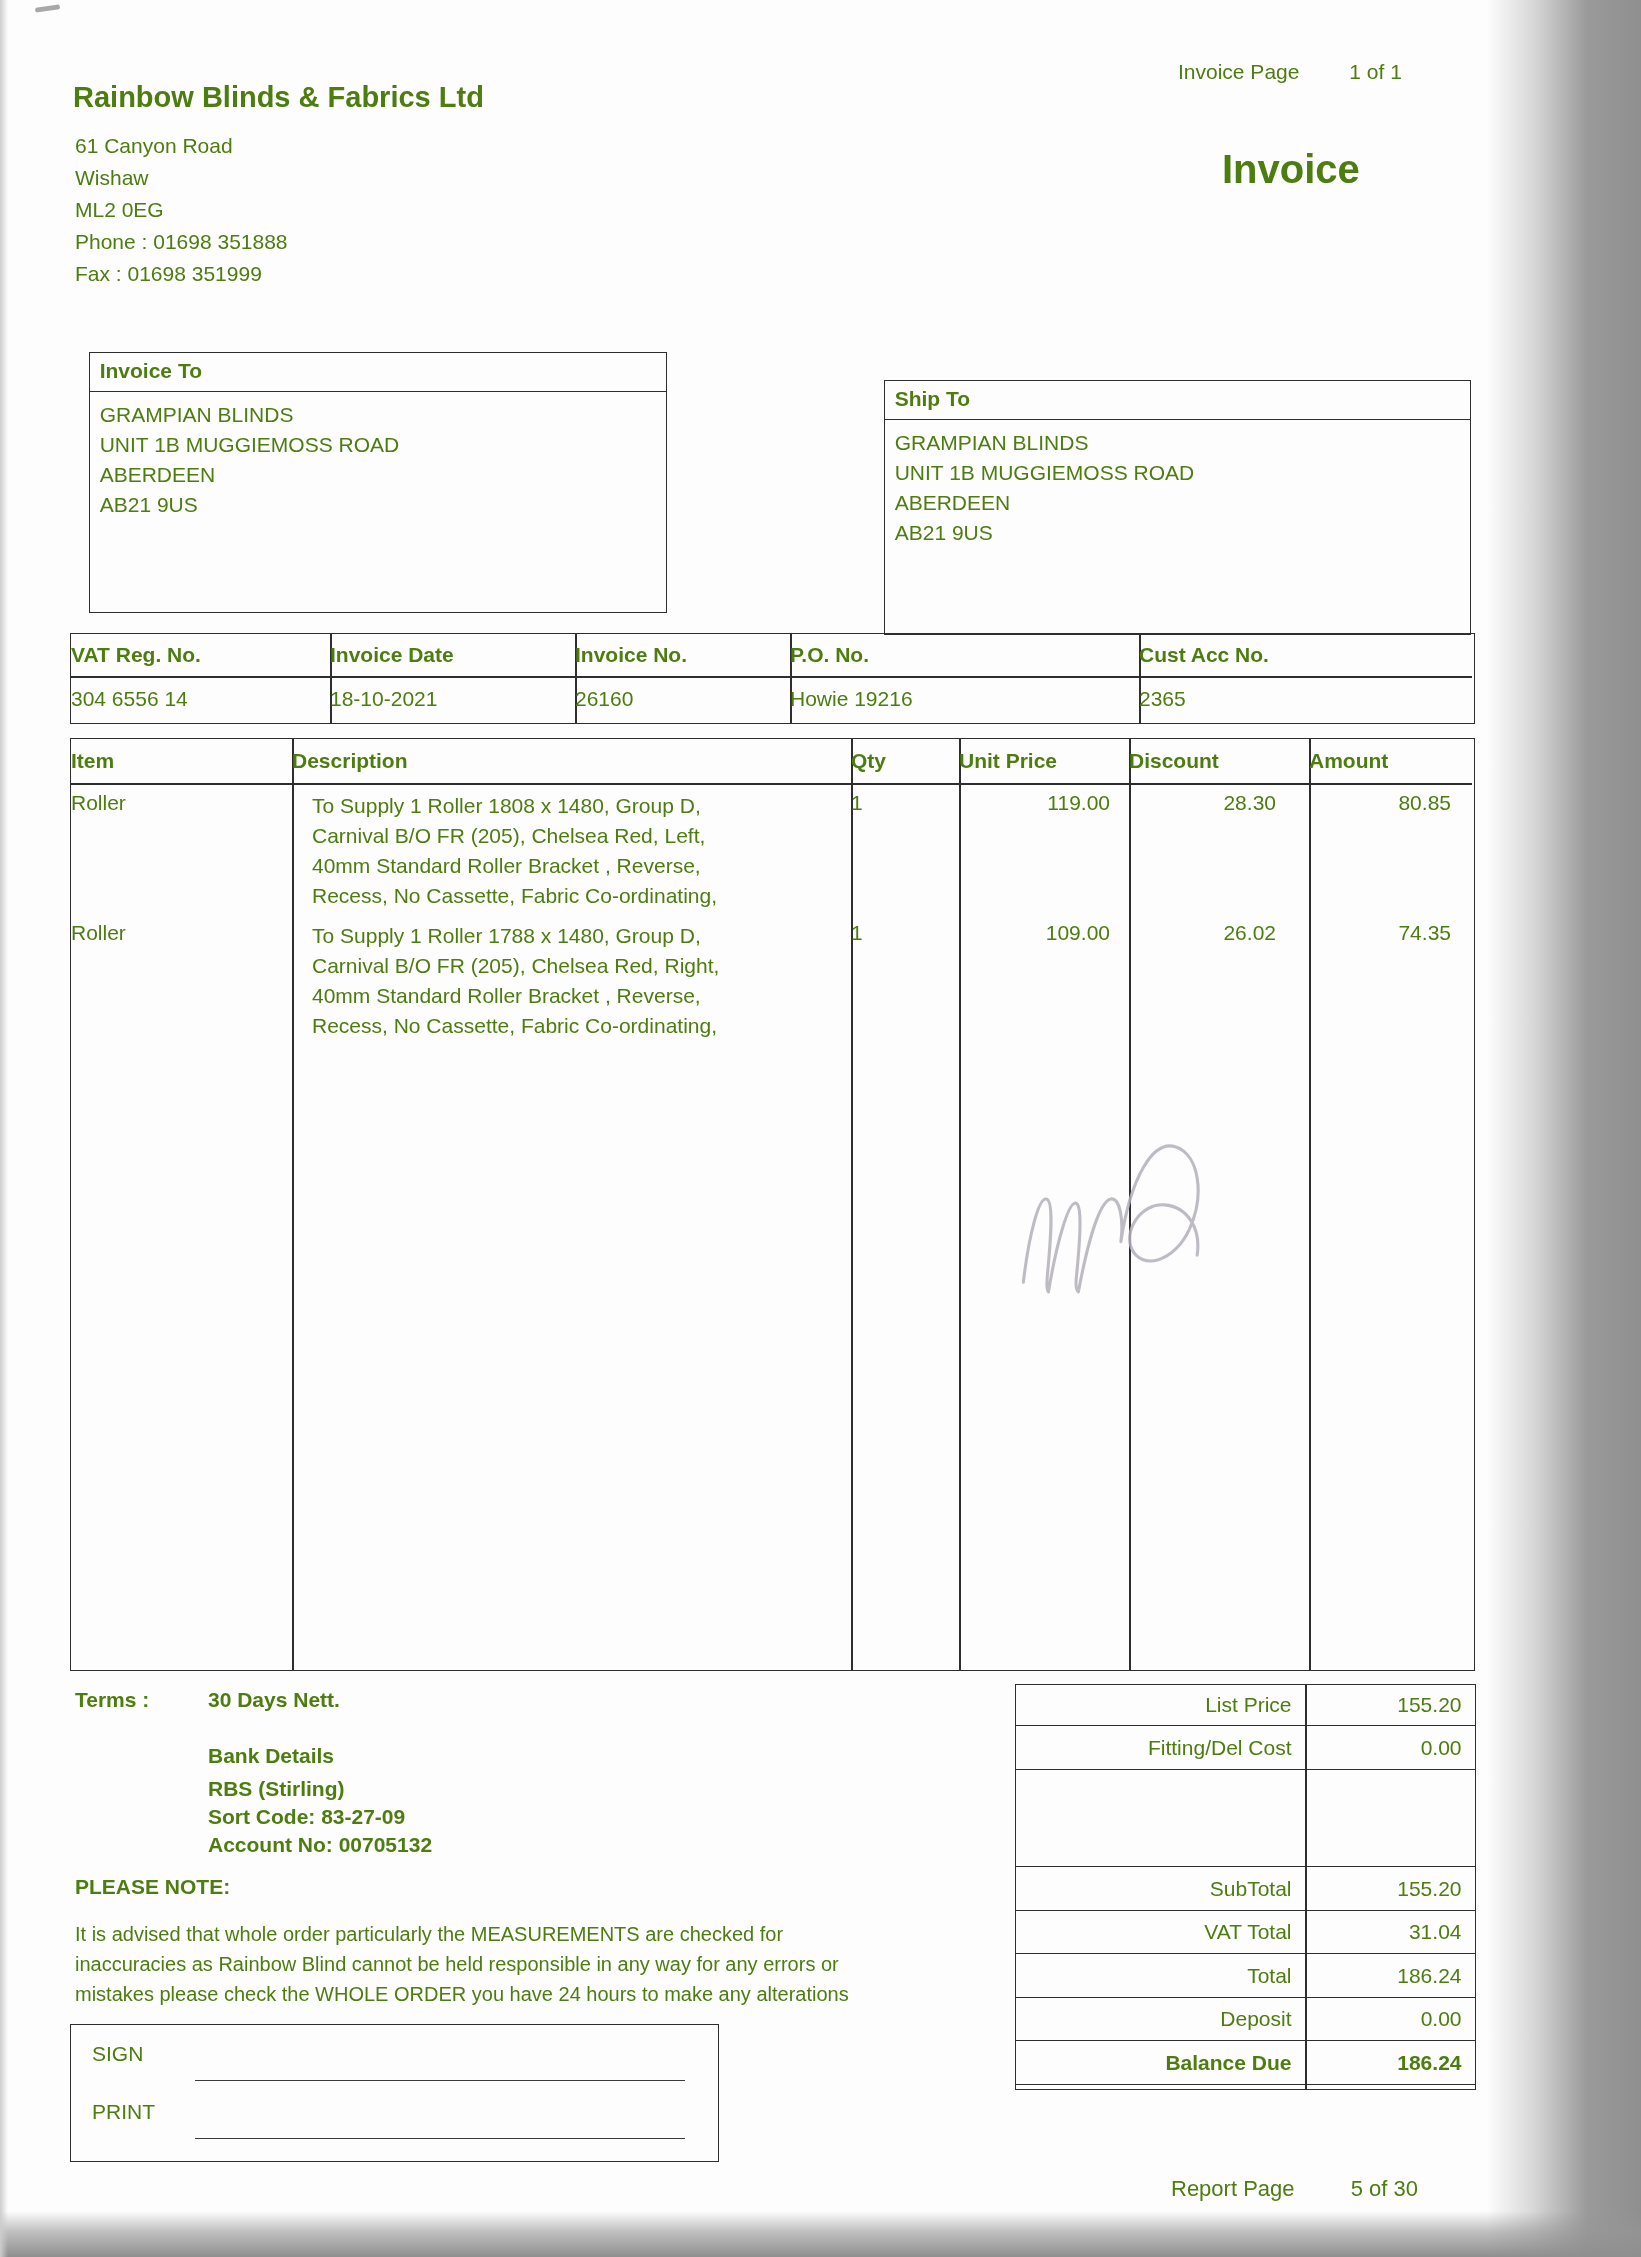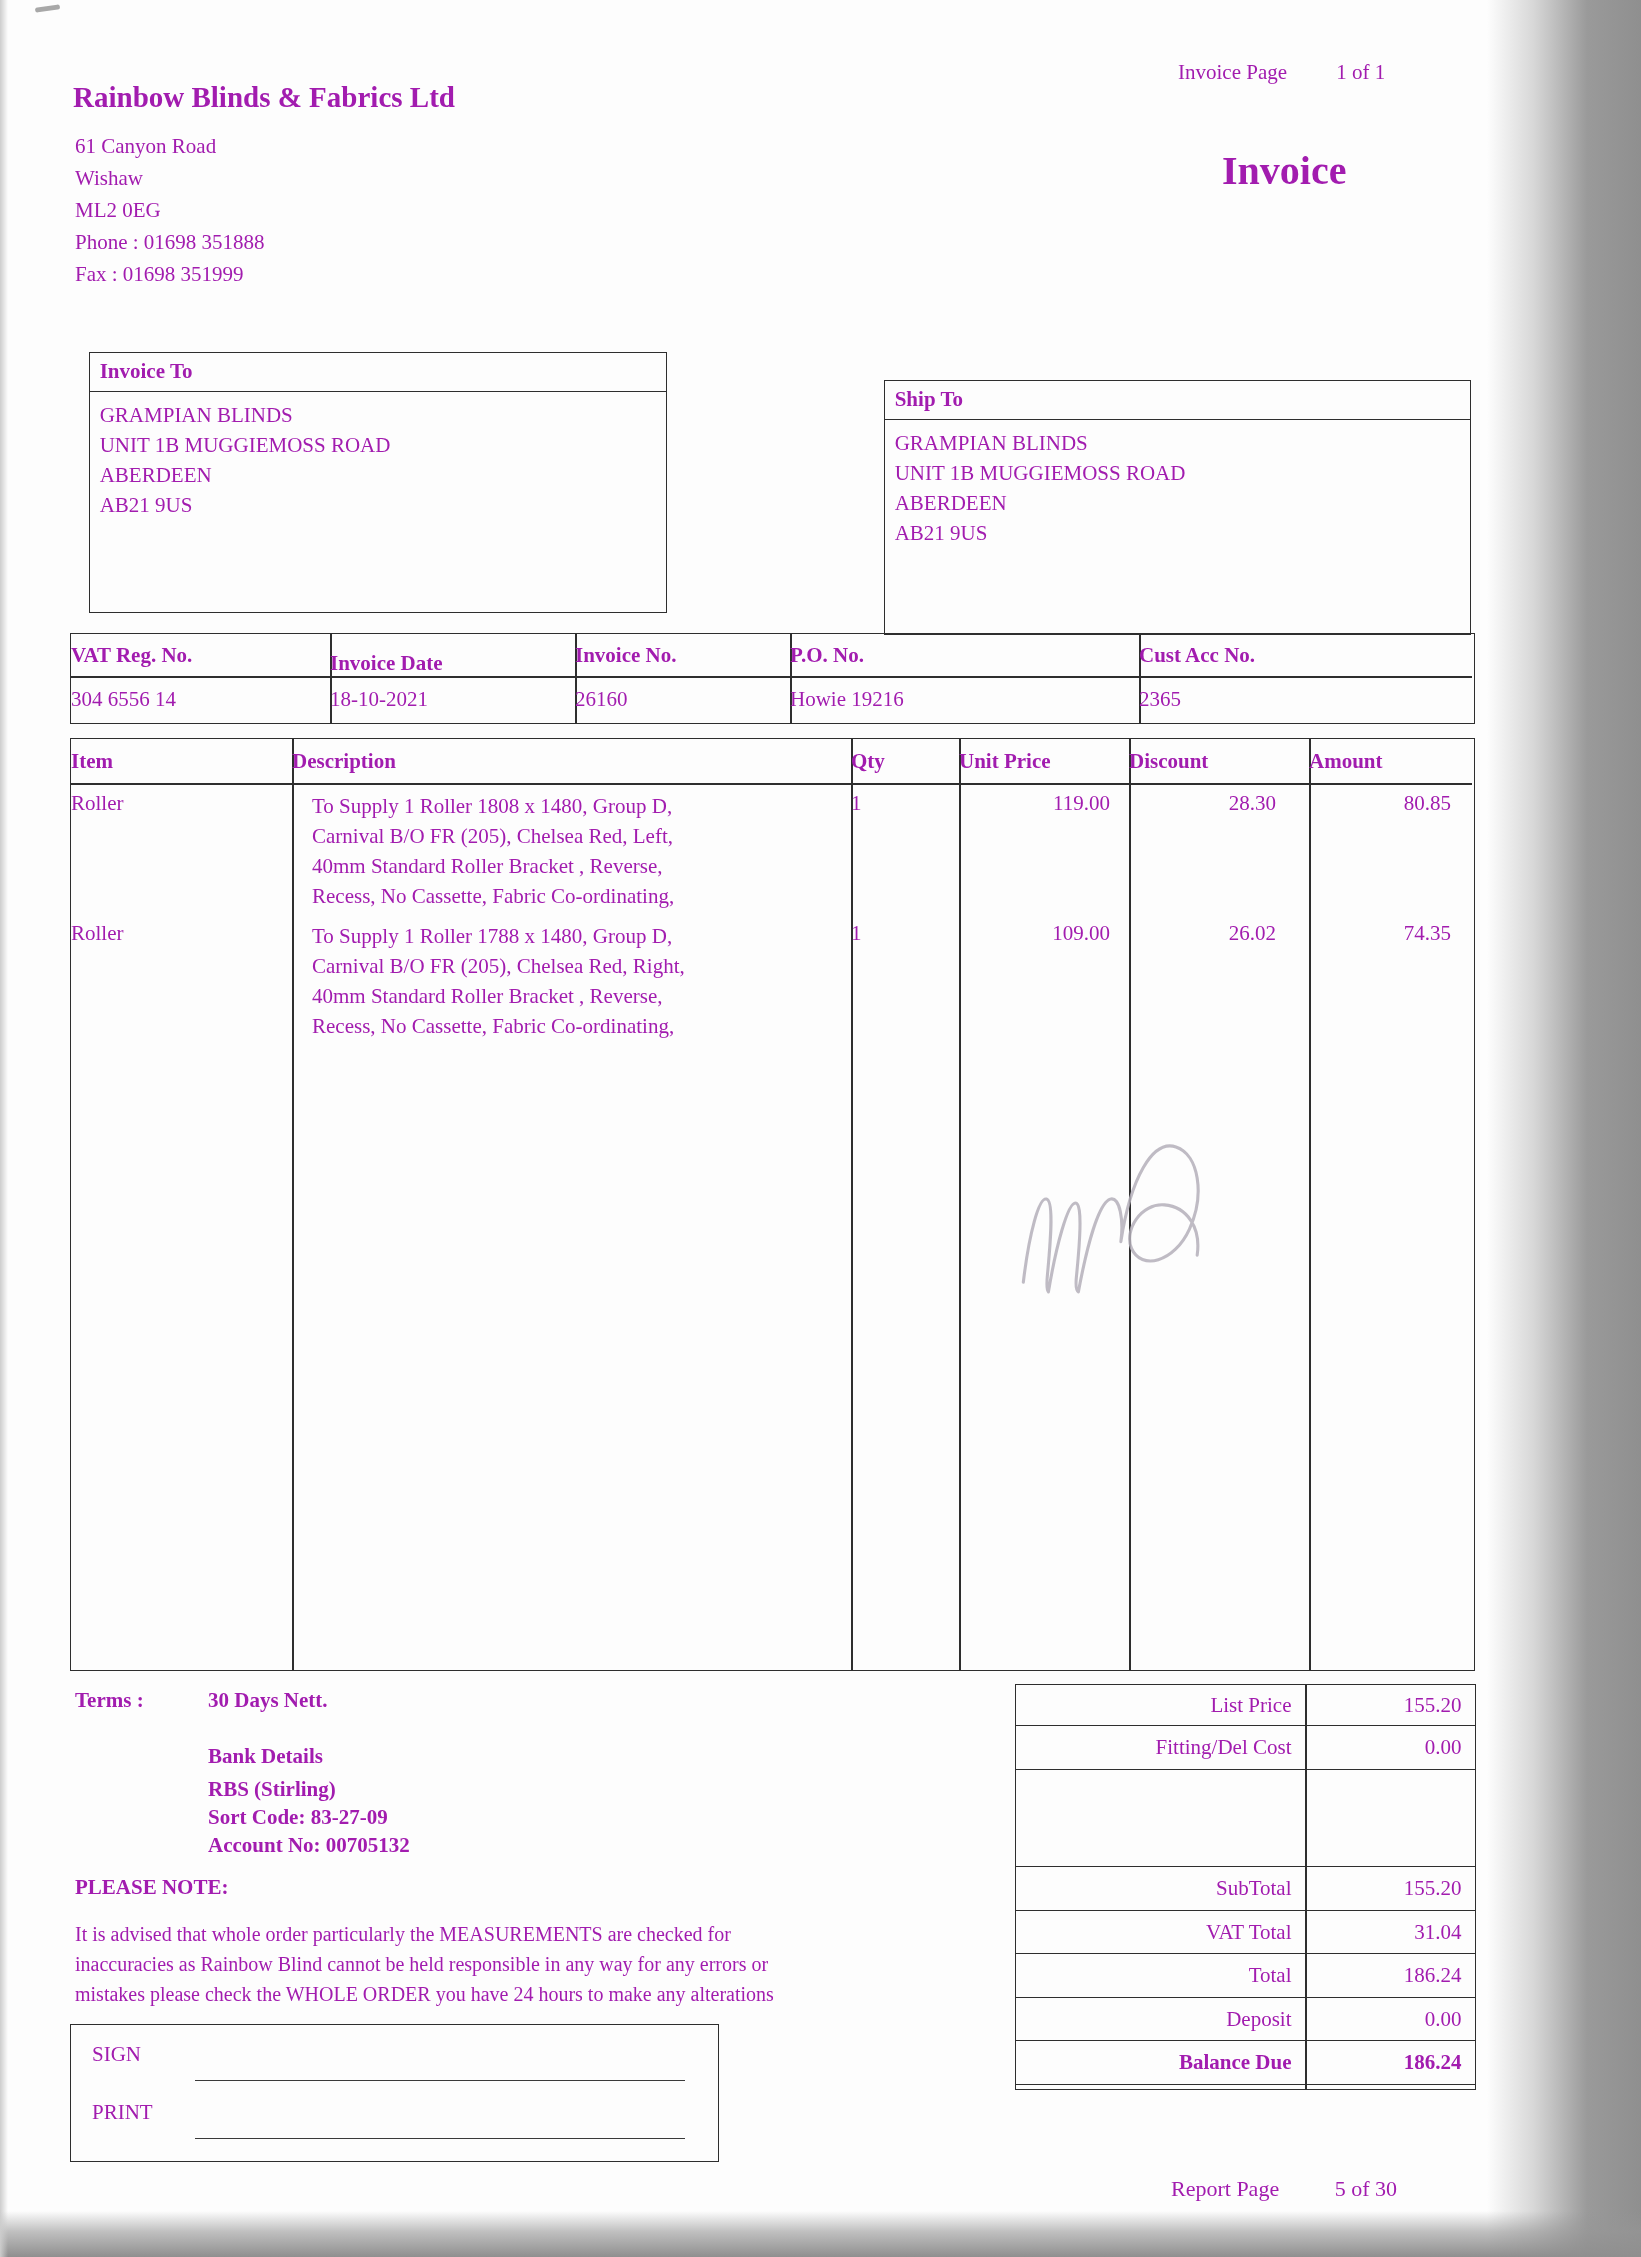--- a/index.html
+++ b/index.html
@@ -1,18 +1,18 @@
 <!DOCTYPE html>
 <html><head>
 <meta charset="utf-8">
 <style>
   html,body{margin:0;padding:0;background:#e9e9e9;}
   .page{
     position:relative;width:1641px;height:2257px;background:#fdfdfd;overflow:hidden;
-    font-family:Liberation Serif, serif;color:#a21caf;
+    font-family:Liberation Sans, sans-serif;color:#4d7c0f;
   }
   .abs{position:absolute;}
   .b{font-weight:700;}
   .pre{white-space:pre-line;}
   .box{position:absolute;border:1.9px solid #2e2e2e;box-sizing:border-box;}
   .vline{position:absolute;top:0;bottom:0;width:1.9px;background:#2e2e2e;}
   .cell{position:absolute;box-sizing:border-box;}
   .txt22{font-size:21px;}
   .txt21{font-size:20px;}
   .center{}
@@ -69,21 +69,21 @@
 ABERDEEN
 AB21 9US</span>
   </div>
 
   <div class="box" style="left:70px;top:633px;width:1405px;height:91px;">
     <div class="vline" style="left:259px;"></div>
     <div class="vline" style="left:504px;"></div>
     <div class="vline" style="left:719px;"></div>
     <div class="vline" style="left:1068px;"></div>
     <div class="cell b txt22 center" style="left:0;top:0;width:259px;line-height:42px;">VAT Reg. No.</div>
-    <div class="cell b txt22 center" style="left:259px;top:8px;width:245px;line-height:42px;">Invoice Date</div>
+    <div class="cell b txt22 center" style="left:259px;top:0;width:245px;line-height:42px;">Invoice Date</div>
     <div class="cell b txt22 center" style="left:504px;top:0;width:215px;line-height:42px;">Invoice No.</div>
     <div class="cell b txt22 center" style="left:719px;top:0;width:349px;line-height:42px;">P.O. No.</div>
     <div class="cell b txt22 center" style="left:1068px;top:0;width:333px;line-height:42px;">Cust Acc No.</div>
     <div class="cell" style="left:0;top:42px;width:1401px;height:1.9px;background:#2e2e2e;"></div>
     <div class="cell txt22 center" style="left:0;top:44px;width:259px;line-height:42px;">304 6556 14</div>
     <div class="cell txt22 center" style="left:259px;top:44px;width:245px;line-height:42px;">18-10-2021</div>
     <div class="cell txt22 center" style="left:504px;top:44px;width:215px;line-height:42px;">26160</div>
     <div class="cell txt22 center" style="left:719px;top:44px;width:308px;line-height:42px;">Howie 19216</div>
     <div class="cell txt22 center" style="left:1068px;top:44px;width:333px;line-height:42px;">2365</div>
   </div>

